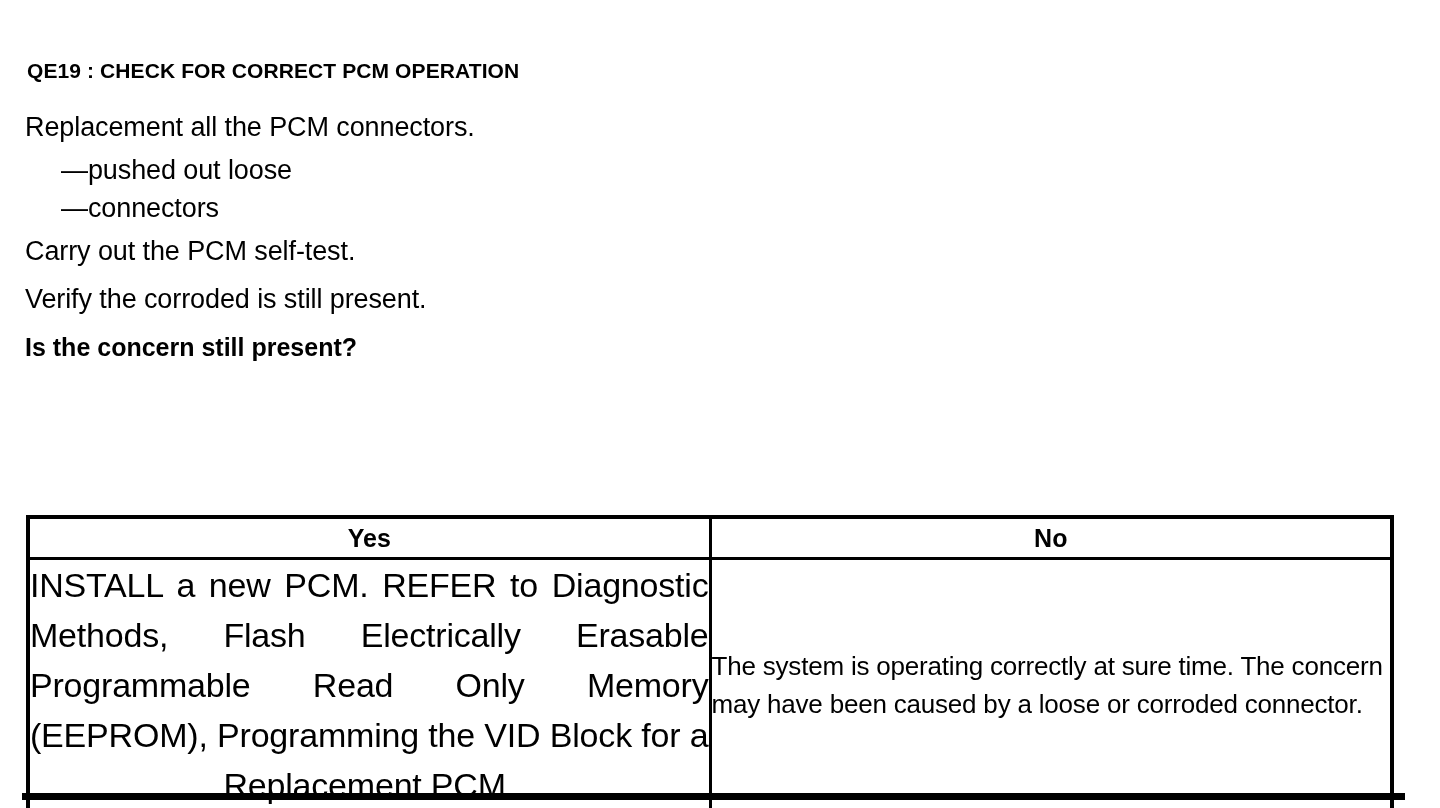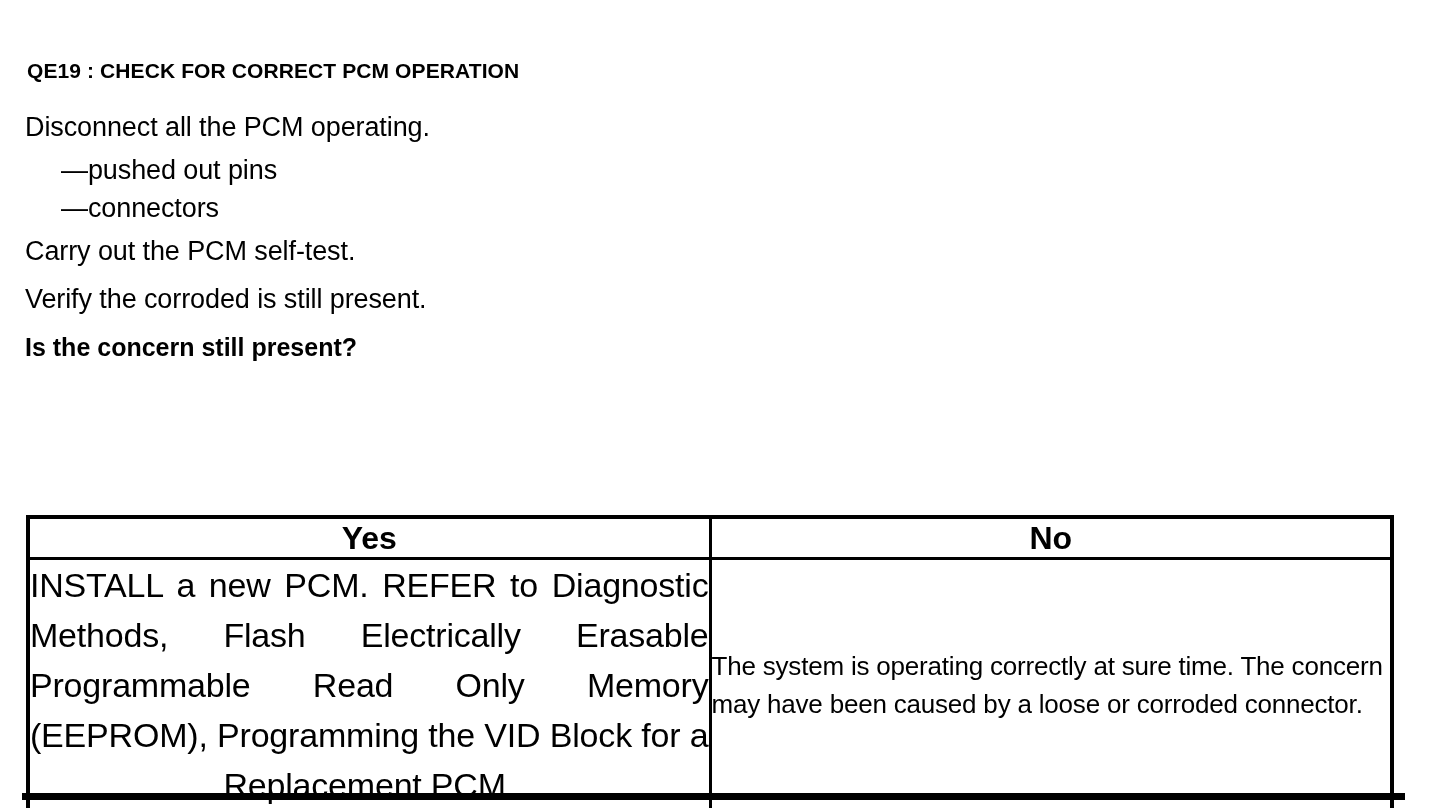--- a/index.html
+++ b/index.html
@@ -75,21 +75,21 @@
   .decision-table th,
   .decision-table td {
     border: 3px solid #000;
     padding: 0;
     vertical-align: middle;
     color: #000;
   }
 
   .decision-table thead th {
     height: 38px;
-    font-size: 32px;
+    font-size: 25px;
     font-weight: bold;
     text-align: center;
     letter-spacing: 0px;
   }
 
   .cell-yes {
     height: 186px;
     font-size: 34px;
     line-height: 50px;
     text-align: justify;
@@ -119,22 +119,22 @@
   }
 </style>
 </head>
 <body>
 
 <div class="page">
 
   <div class="step-heading">QE19 : CHECK FOR CORRECT PCM OPERATION</div>
 
   <div class="instructions">
-    <div class="instr-line">Disconnect all the PCM operating.</div>
-    <div class="instr-line tight">—pushed out pins</div>
+    <div class="instr-line">Replacement all the PCM connectors.</div>
+    <div class="instr-line tight">—pushed out loose</div>
     <div class="instr-line tight">—connectors</div>
     <div class="instr-line">Carry out the PCM self-test.</div>
     <div class="instr-line">Verify the corroded is still present.</div>
     <div class="instr-line question">Is the concern still present?</div>
   </div>
 
   <table class="decision-table">
     <colgroup>
       <col class="yes-col">
       <col class="no-col">

